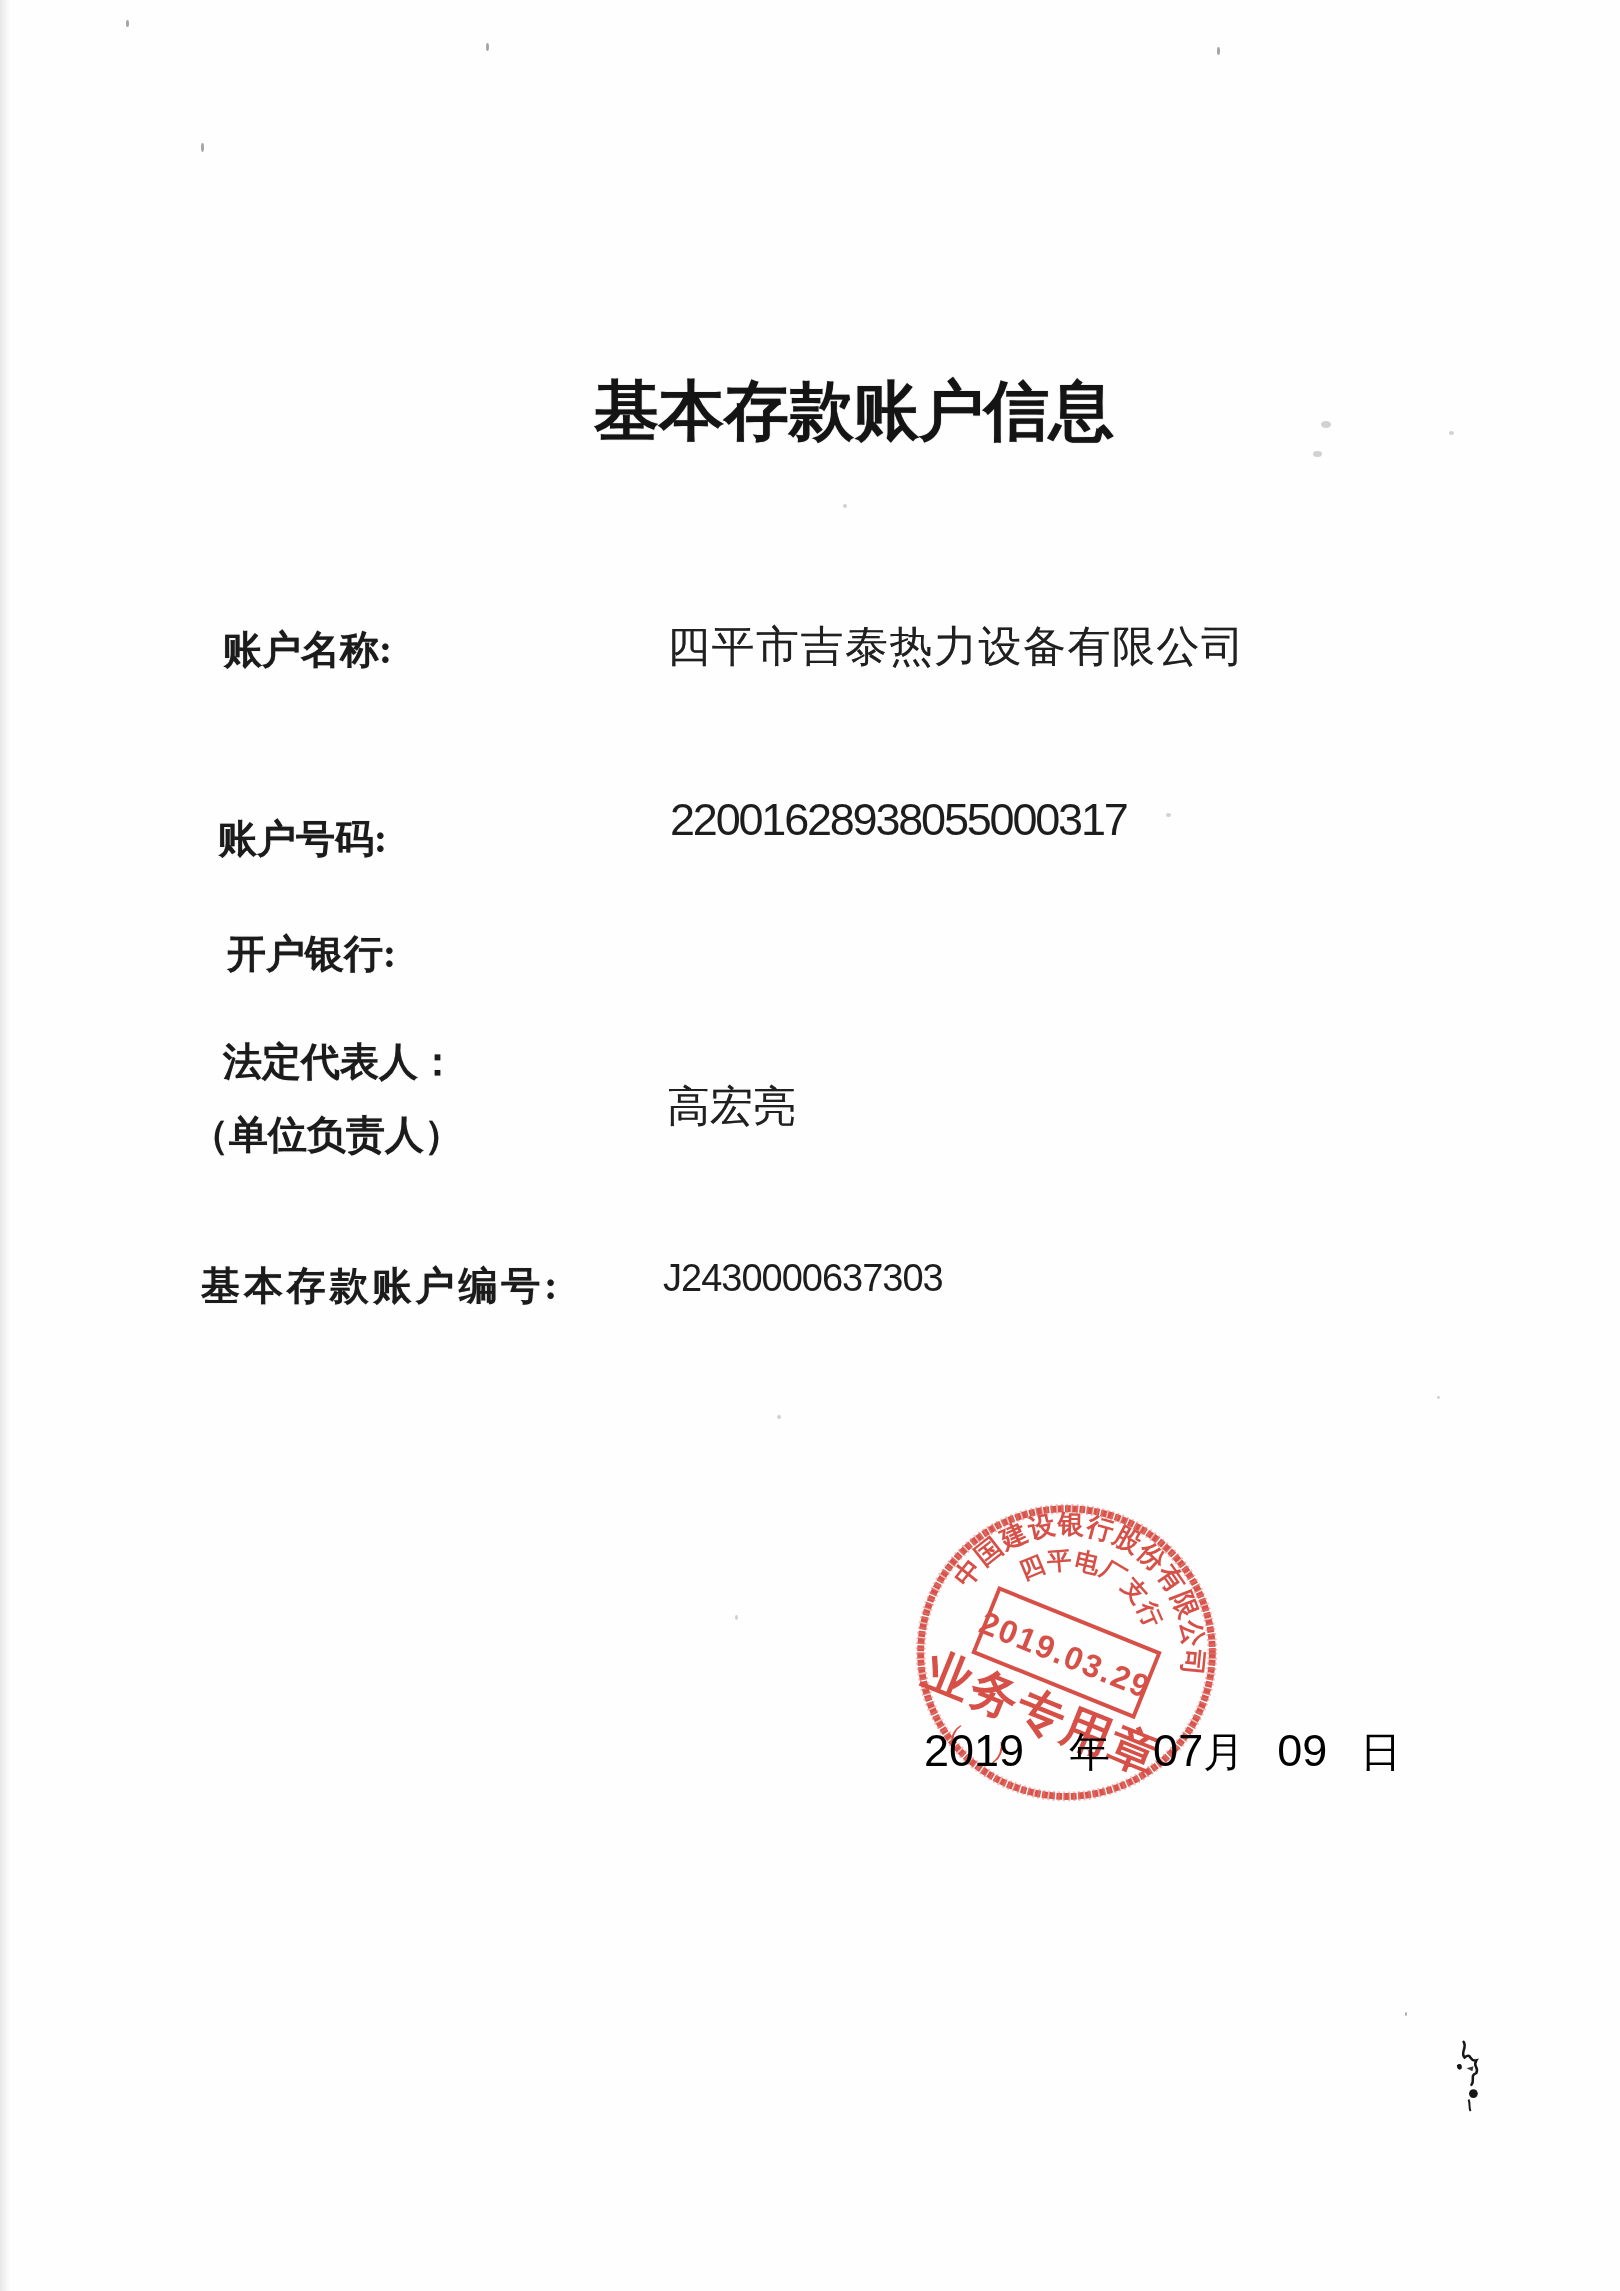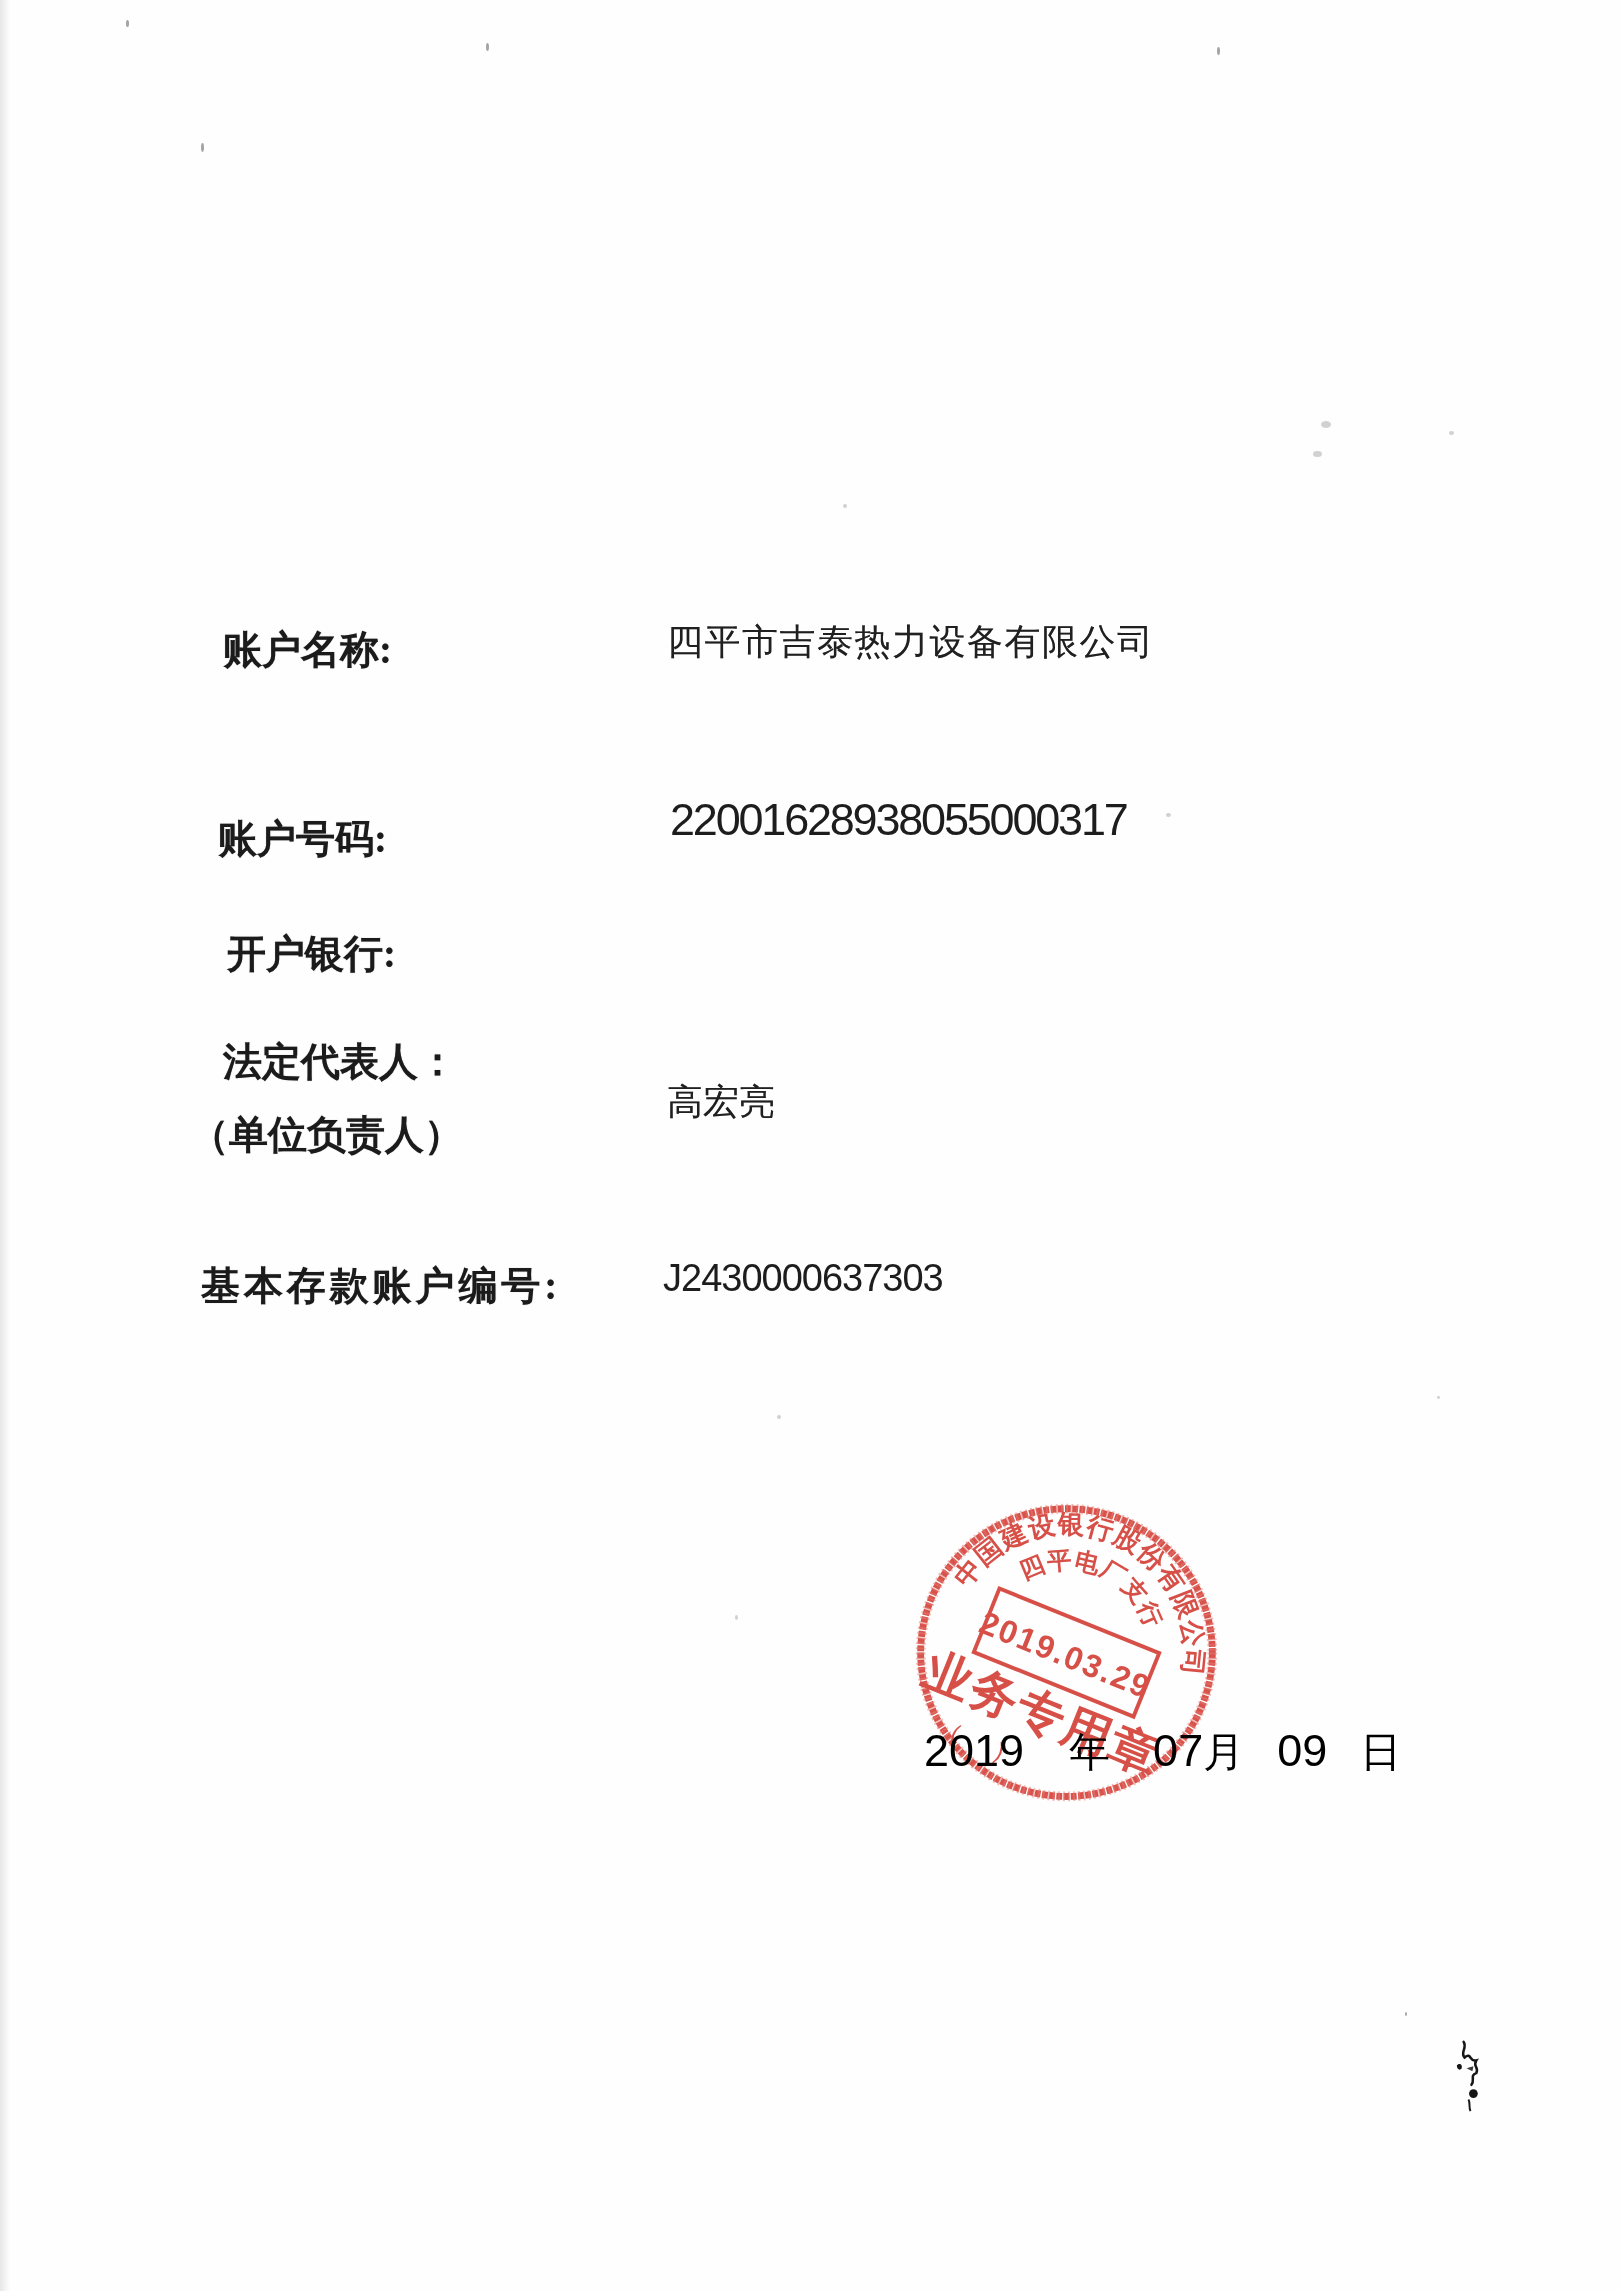--- a/index.html
+++ b/index.html
@@ -19,21 +19,21 @@
     font-size:65px;font-weight:700;color:#141414;
     letter-spacing:0px;white-space:nowrap;
     text-shadow:0 0 1px rgba(20,20,20,.55);
   }
   .label{
     position:absolute;white-space:nowrap;
     font-weight:700;font-size:39px;color:#1b1b1b;
     text-shadow:0 0 0.8px rgba(20,20,20,.5);
   }
   .value{position:absolute;white-space:nowrap;color:#202020;}
-  .cn{font-size:36px;text-shadow:0 0 0.6px rgba(30,30,30,.4);}
+  .cn{font-size:43px;text-shadow:0 0 0.6px rgba(30,30,30,.4);}
   .num{
     font-family:"Liberation Sans","DejaVu Sans",sans-serif;
     font-size:45px;letter-spacing:-2.2px;color:#1d1d1d;
   }
   .date-line{
     position:absolute;left:924px;top:1725px;
     display:flex;align-items:baseline;white-space:nowrap;
     color:#000000;
   }
   .date-line .dnum{
@@ -67,20 +67,21 @@
   .speck.light{background:#bdbdbd;opacity:.7;}
   .ink-squiggle{position:absolute;left:1449px;top:2039px;width:41px;height:78px;}
 </style>
 </head>
 <body>
 
 <div class="page">
 
   <div class="edge-shade"></div>
 
+  <h1 class="doc-title">基本存款账户信息</h1>
 
   <span class="label" style="left:223px;top:623px;">账户名称:</span>
   <span class="value cn" style="left:667px;top:618px;letter-spacing:1.5px;">四平市吉泰热力设备有限公司</span>
 
   <span class="label" style="left:218px;top:796px;margin-top:16px;">账户号码:</span>
   <span class="value num" style="left:670px;top:794px;">22001628938055000317</span>
 
   <span class="label" style="left:227px;top:927px;">开户银行:</span>
 
   <span class="label" style="left:223px;top:1035px;">法定代表人：</span>

